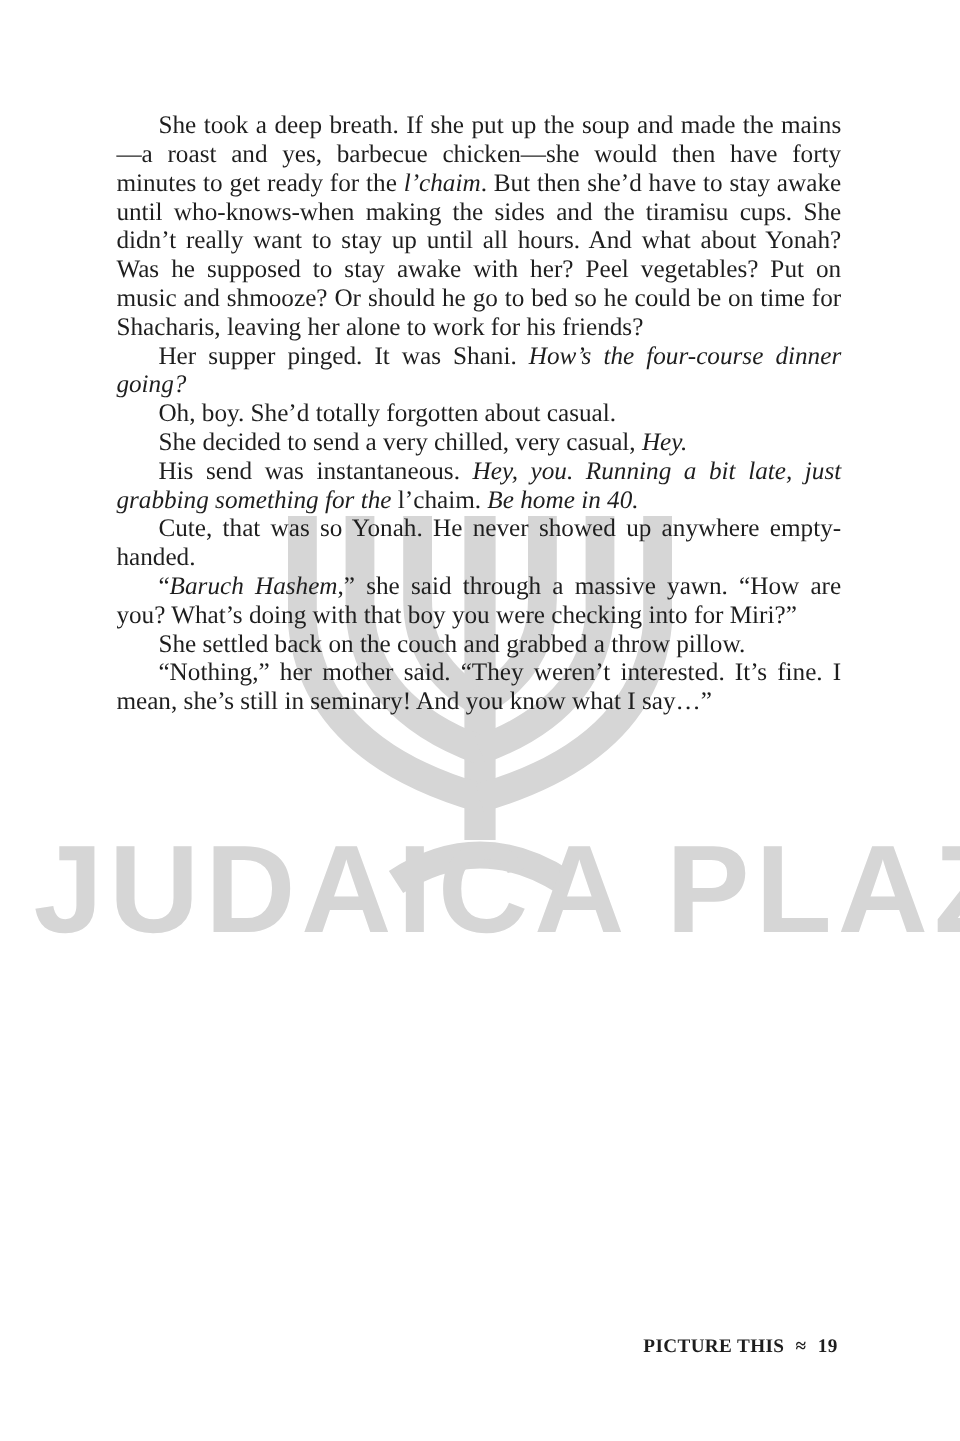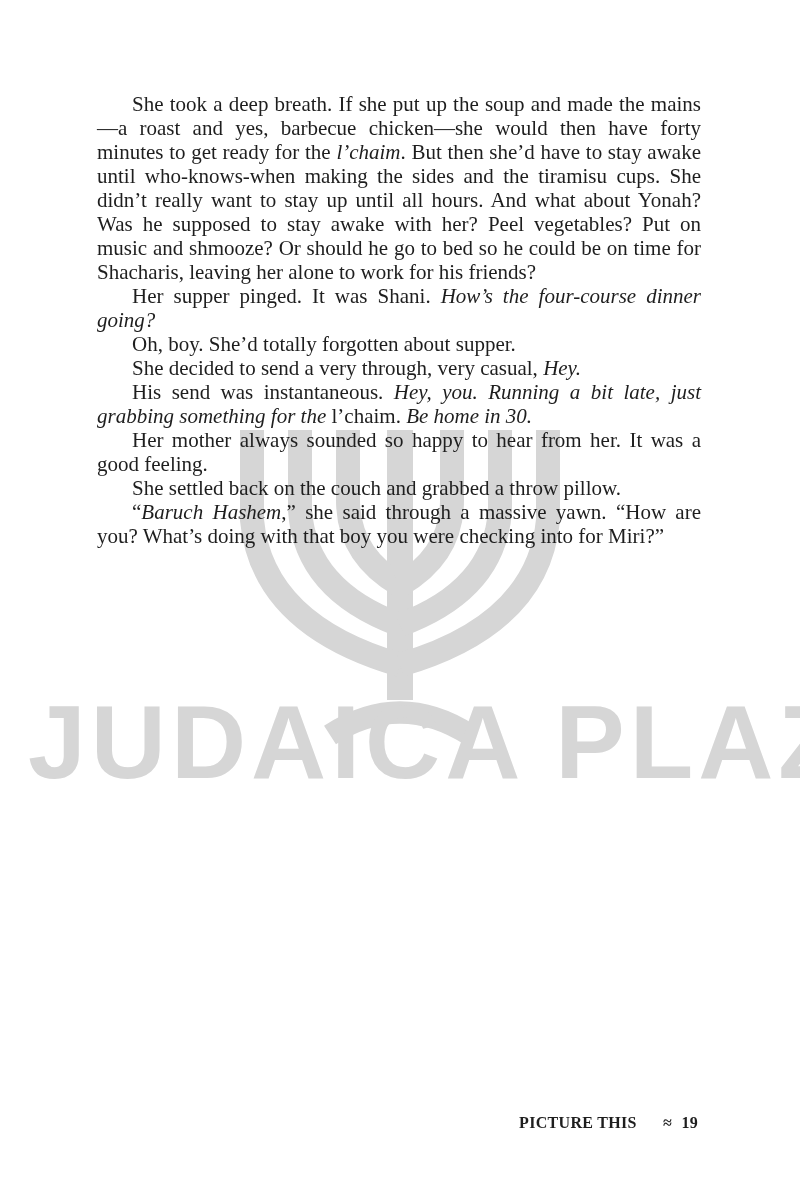--- a/index.html
+++ b/index.html
@@ -84,25 +84,26 @@
 
       <path d="M 330 735 Q 400 690 470 735" stroke-width="22"></path>
     </g>
   </svg>
   <div class="wm-text">JUDAICA PLAZA</div>
 </div>
 
 <div class="page-body" id="page-body">
     <p class="para"><span>She took a deep breath. If she put up the soup and made the mains—a roast and yes, barbecue chicken—she would then have forty minutes to get ready for the </span><em>l’chaim</em><span>. But then she’d have to stay awake until who-knows-when making the sides and the tiramisu cups. She didn’t really want to stay up until all hours. And what about Yonah? Was he supposed to stay awake with her? Peel vegetables? Put on music and shmooze? Or should he go to bed so he could be on time for Shacharis, leaving her alone to work for his friends?</span></p>
     <p class="para"><span>Her supper pinged. It was Shani. </span><em>How’s the four-course dinner going?</em></p>
-    <p class="para"><span>Oh, boy. She’d totally forgotten about supper.</span></p>
-    <p class="para"><span>She decided to send a very through, very casual, </span><em>Hey.</em></p>
-    <p class="para"><span>His send was instantaneous. </span><em>Hey, you. Running a bit late, just grabbing something for the </em><span>l’chaim</span><span>. </span><em>Be home in 30.</em></p>
-    <p class="para"><span>Her mother always sounded so happy to hear from her. It was a good feeling.</span></p>
+    <p class="para"><span>Oh, boy. She’d totally forgotten about casual.</span></p>
+    <p class="para"><span>She decided to send a very chilled, very casual, </span><em>Hey.</em></p>
+    <p class="para"><span>His send was instantaneous. </span><em>Hey, you. Running a bit late, just grabbing something for the </em><span>l’chaim</span><span>. </span><em>Be home in 40.</em></p>
+    <p class="para"><span>Cute, that was so Yonah. He never showed up anywhere empty-handed.</span></p>
+    <p class="para"><span>“</span><em>Baruch Hashem</em><span>,” she said through a massive yawn. “How are you? What’s doing with that boy you were checking into for Miri?”</span></p>
     <p class="para"><span>She settled back on the couch and grabbed a throw pillow.</span></p>
-    <p class="para"><span>“</span><em>Baruch Hashem</em><span>,” she said through a massive yawn. “How are you? What’s doing with that boy you were checking into for Miri?”</span></p>
+    <p class="para"><span>“Nothing,” her mother said. “They weren’t interested. It’s fine. I mean, she’s still in seminary! And you know what I say…”</span></p>
   </div>
 
 <div class="footer">
-  <span style="margin-right: 22px;">PICTURE THIS</span>
+  <span style="margin-right: 5px;">PICTURE THIS</span>
   <span style="margin-right: 5px;">≈</span>
   <span>19</span>
 </div>
 
 </body></html>

